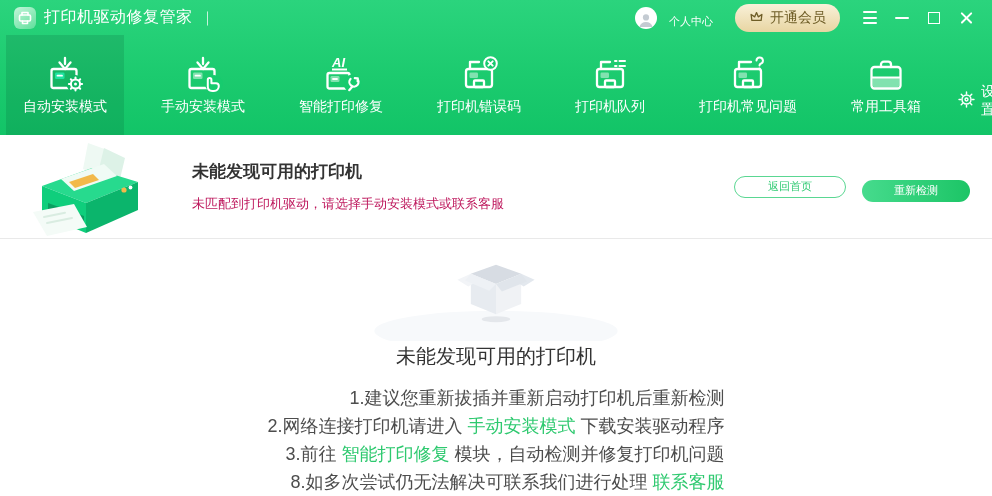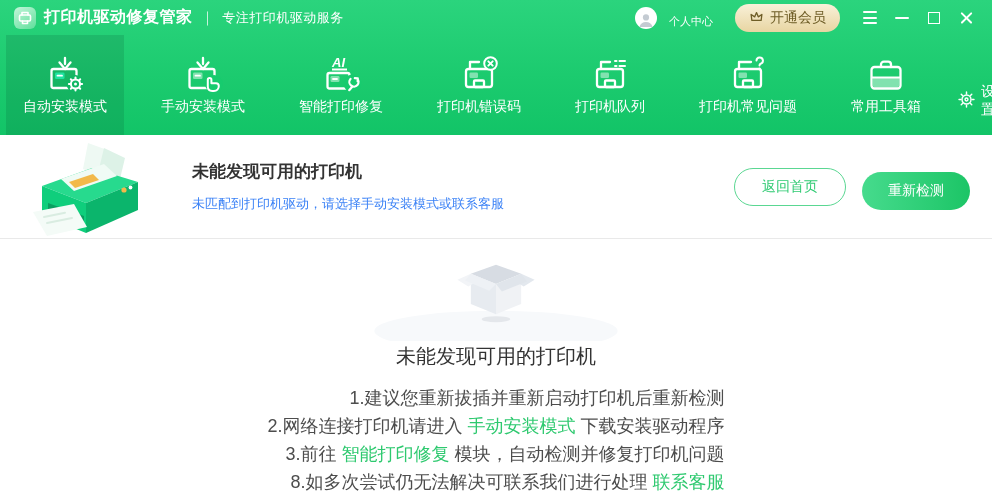--- a/index.html
+++ b/index.html
@@ -3,21 +3,21 @@
 <meta charset="utf-8">
 <style>
   html,body{margin:0;padding:0;background:#fff;}
   body{width:992px;height:496px;overflow:hidden;font-family:"Liberation Sans","DejaVu Sans",sans-serif;position:relative;}
   .window{width:992px;height:496px;display:flex;flex-direction:column;background:#fff;}
 
   
   .header{height:135px;background:linear-gradient(180deg,#2bd47d 0%,#1ccb6f 55%,#12c467 100%);flex:none;}
   .titlebar{height:35px;display:flex;align-items:center;padding:0 10px 0 14px;}
   .logo{width:22px;height:22px;border-radius:6px;background:linear-gradient(145deg,#c4f6da,#5fdf9b);display:flex;align-items:center;justify-content:center;flex:none;}
-  .app-title{color:#fff;font-size:16px;font-weight:bold;margin-left:8px;letter-spacing:.5px;}
+  .app-title{color:#fff;font-size:16px;font-weight:normal;margin-left:8px;letter-spacing:.5px;}
   .app-divider{color:rgba(255,255,255,.85);margin:0 8px;font-size:14px;}
   .app-subtitle{color:#fff;font-size:13px;letter-spacing:.5px;}
   .tb-spacer{flex:1;}
   .user-center{display:flex;align-items:flex-end;gap:12px;color:#fff;font-size:11px;cursor:pointer;margin-right:22px;}
   .avatar{width:22px;height:22px;border-radius:50%;background:#fff;display:flex;align-items:flex-end;justify-content:center;overflow:hidden;}
   .vip-btn{display:flex;align-items:center;gap:6px;background:linear-gradient(180deg,#f9f1d9,#e8d5a2);color:#6e5d26;font-size:14px;padding:5px 14px;border-radius:15px;cursor:pointer;margin-right:14px;}
   .win-controls{display:flex;align-items:center;}
   .wc{width:32px;height:30px;display:flex;align-items:center;justify-content:center;flex-direction:column;cursor:pointer;}
   .wc .bar{width:14px;height:2px;background:#fff;border-radius:1px;}
   .wc-menu .bar{margin:1.6px 0;}
@@ -34,23 +34,23 @@
   .tab .badge{fill:rgba(255,255,255,.45);}
   .tab.active .badge{fill:#1fe3a0;}
   .tab svg{display:block;}
   .nav-settings{margin-left:auto;align-self:flex-end;display:flex;align-items:center;gap:6px;color:#fff;font-size:14px;padding:0 18px 16px 0;cursor:pointer;}
 
   
   .banner{height:103px;background:#fff;border-bottom:1px solid #e9e9e9;display:flex;align-items:center;padding:0 22px 0 28px;flex:none;}
   .banner-illu{width:122px;height:98px;flex:none;margin-top:2px;}
   .banner-text{margin-left:42px;}
   .banner-title{font-size:17px;font-weight:bold;color:#333;margin:0 0 12px 0;}
-  .banner-sub{font-size:13px;color:#3b82f6;margin:0;}
+  .banner-sub{font-size:13px;color:#be185d;margin:0;}
   .banner-actions{margin-left:auto;display:flex;align-items:center;}
-  .btn{font-size:14px;border-radius:20px;cursor:pointer;display:flex;align-items:center;justify-content:center;height:38px;box-sizing:border-box;}
+  .btn{font-size:11px;border-radius:20px;cursor:pointer;display:flex;align-items:center;justify-content:center;height:22px;box-sizing:border-box;}
   .btn-outline{width:112px;background:#fff;border:1px solid #5ad792;color:#2fca72;}
   .btn-primary{width:108px;margin-left:16px;border:none;background:linear-gradient(90deg,#46db8d,#1cc566);color:#fff;margin-top:8px;}
 
   
   .content{flex:1;background:#fff;display:flex;flex-direction:column;align-items:center;overflow:hidden;}
   .empty-illu{margin-top:8px;}
   .empty-title{font-size:20px;color:#333;font-weight:500;margin:2px 0 14px 0;text-align:center;}
   .tips{font-size:18px;color:#4d4d4d;line-height:28px;text-align:right;}
   .tips .link{color:#2ec96f;cursor:pointer;}
 </style>
@@ -65,21 +65,20 @@
         <svg width="14" height="14" viewBox="0 0 14 14">
             <g fill="none" stroke="#fff" stroke-width="1.6" stroke-linecap="round" stroke-linejoin="round">
               <path d="M4 4 V1.5 h6 V4"></path>
               <rect x="1.5" y="4" width="11" height="6" rx="1.2"></rect>
               <path d="M4.5 10 v2.5 h5 V10"></path>
             </g>
           </svg>
       </div>
       <span class="app-title">打印机驱动修复管家</span>
       <span class="app-divider">｜</span>
-      <span class="app-subtitle">专注打印机驱动服务</span>
       <div class="tb-spacer"></div>
       <div class="user-center">
         <span class="avatar">
           <svg width="18" height="18" viewBox="0 0 18 18">
               <circle cx="9" cy="6.4" r="3.1" fill="#c4cbd2"></circle>
               <path d="M2.5 16c.7-3.4 3.4-5 6.5-5s5.8 1.6 6.5 5z" fill="#c4cbd2"></path>
             </svg>
         </span>
         <span>个人中心</span>
       </div>

